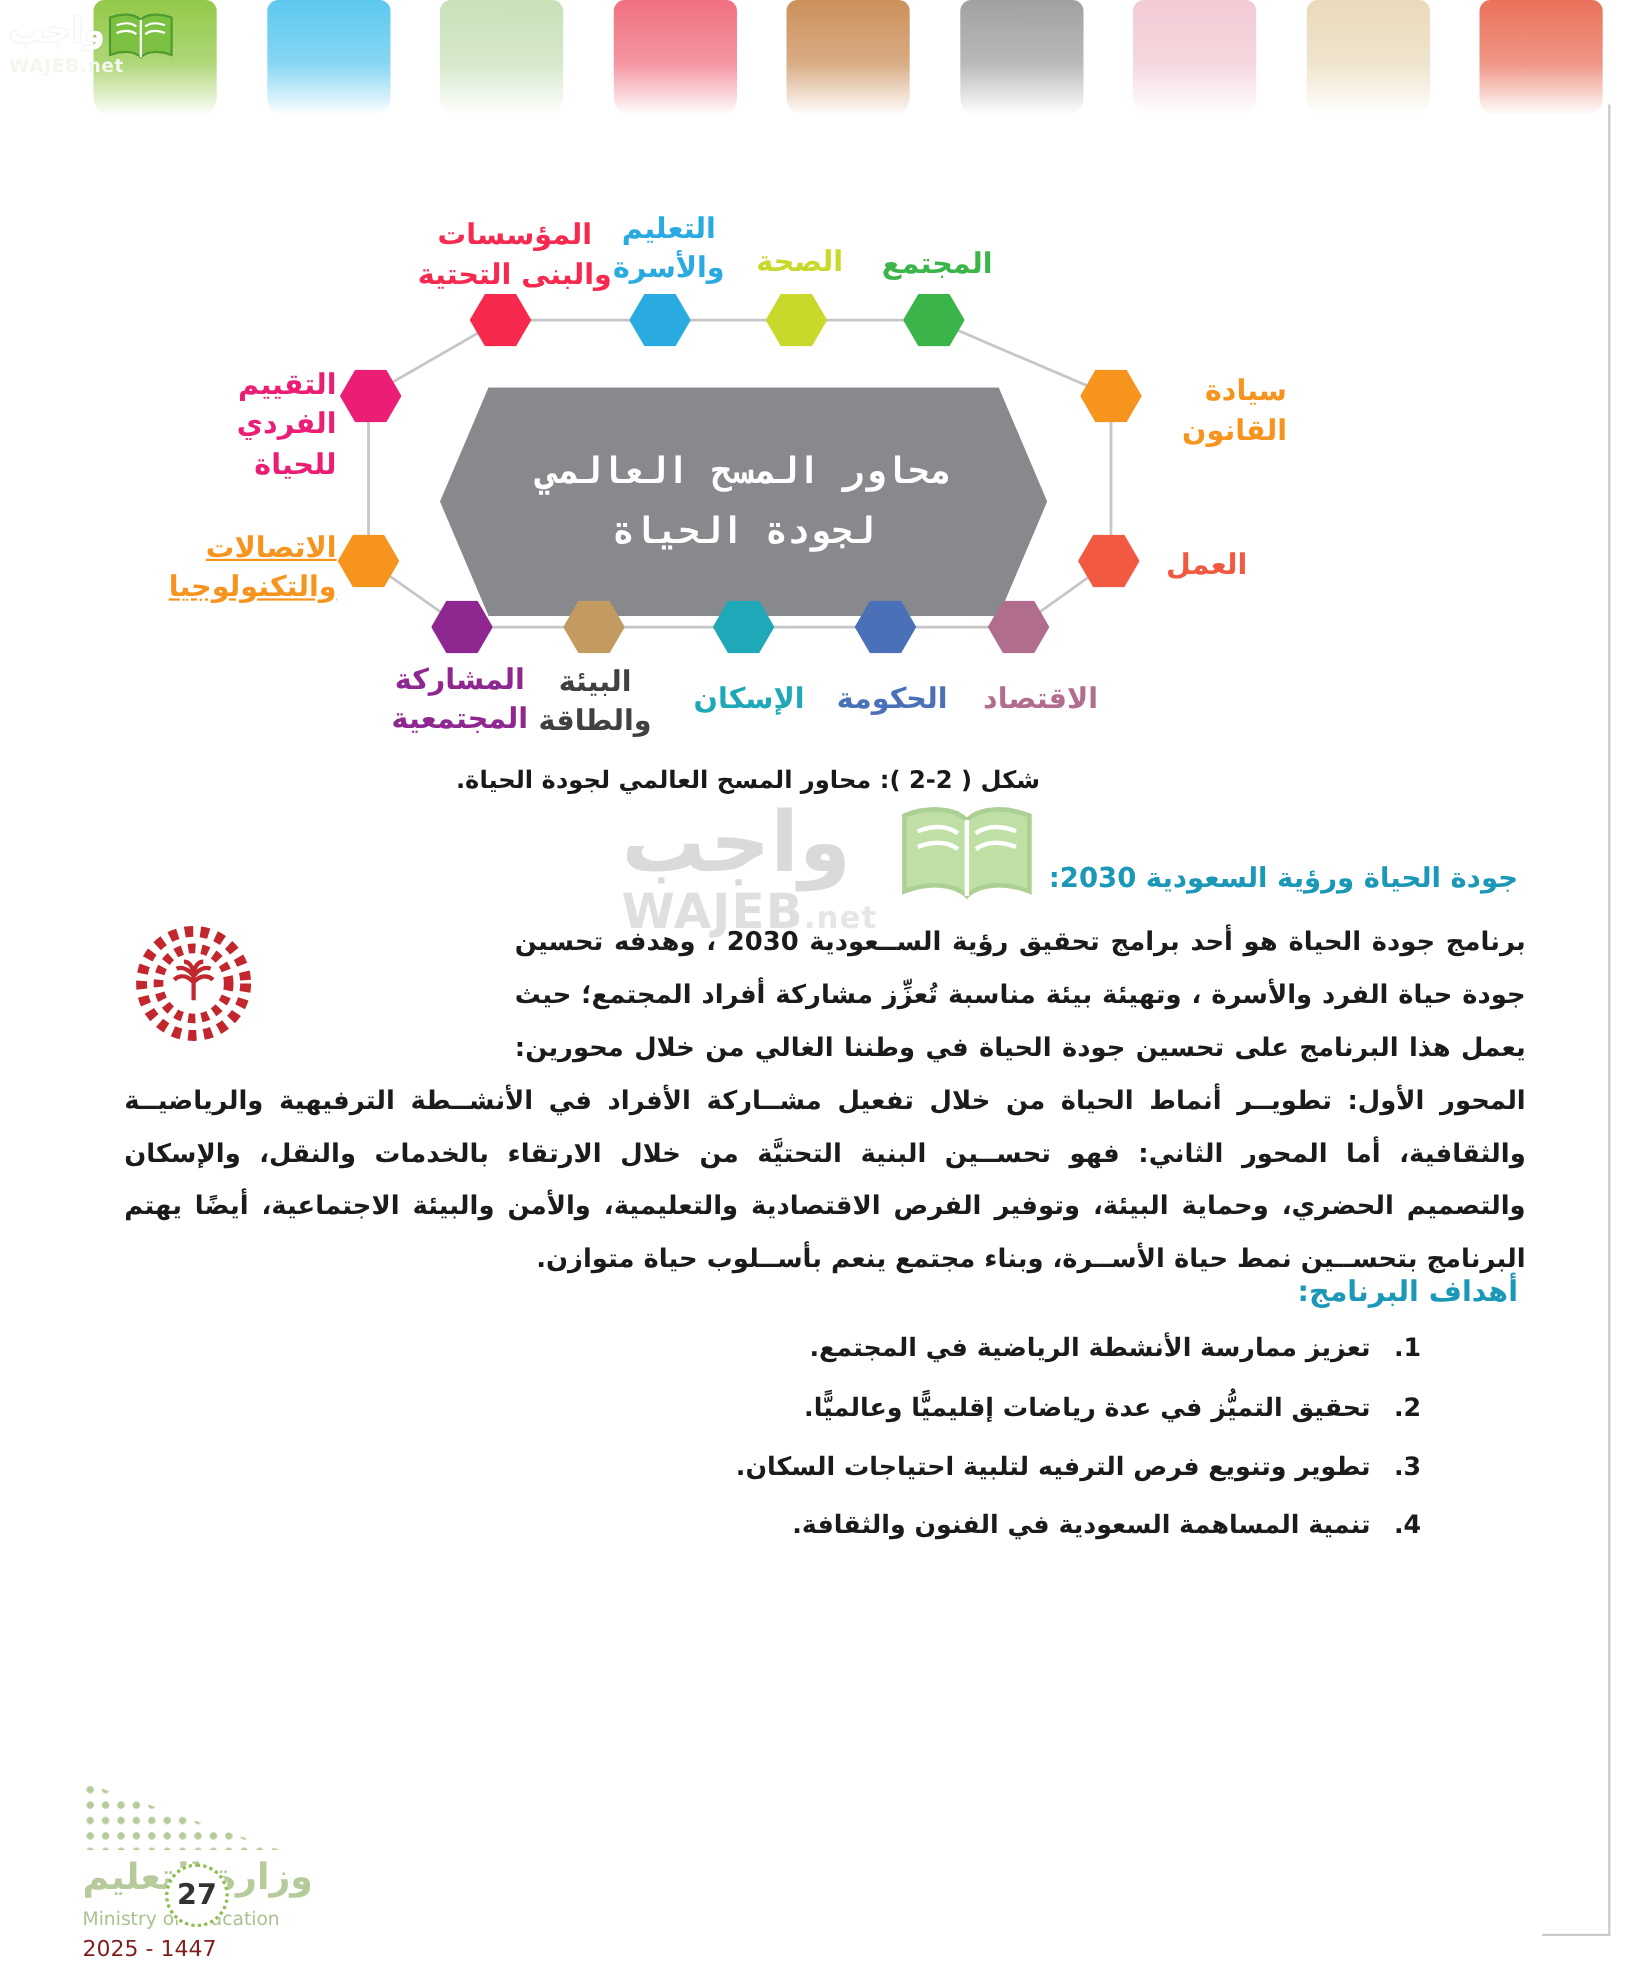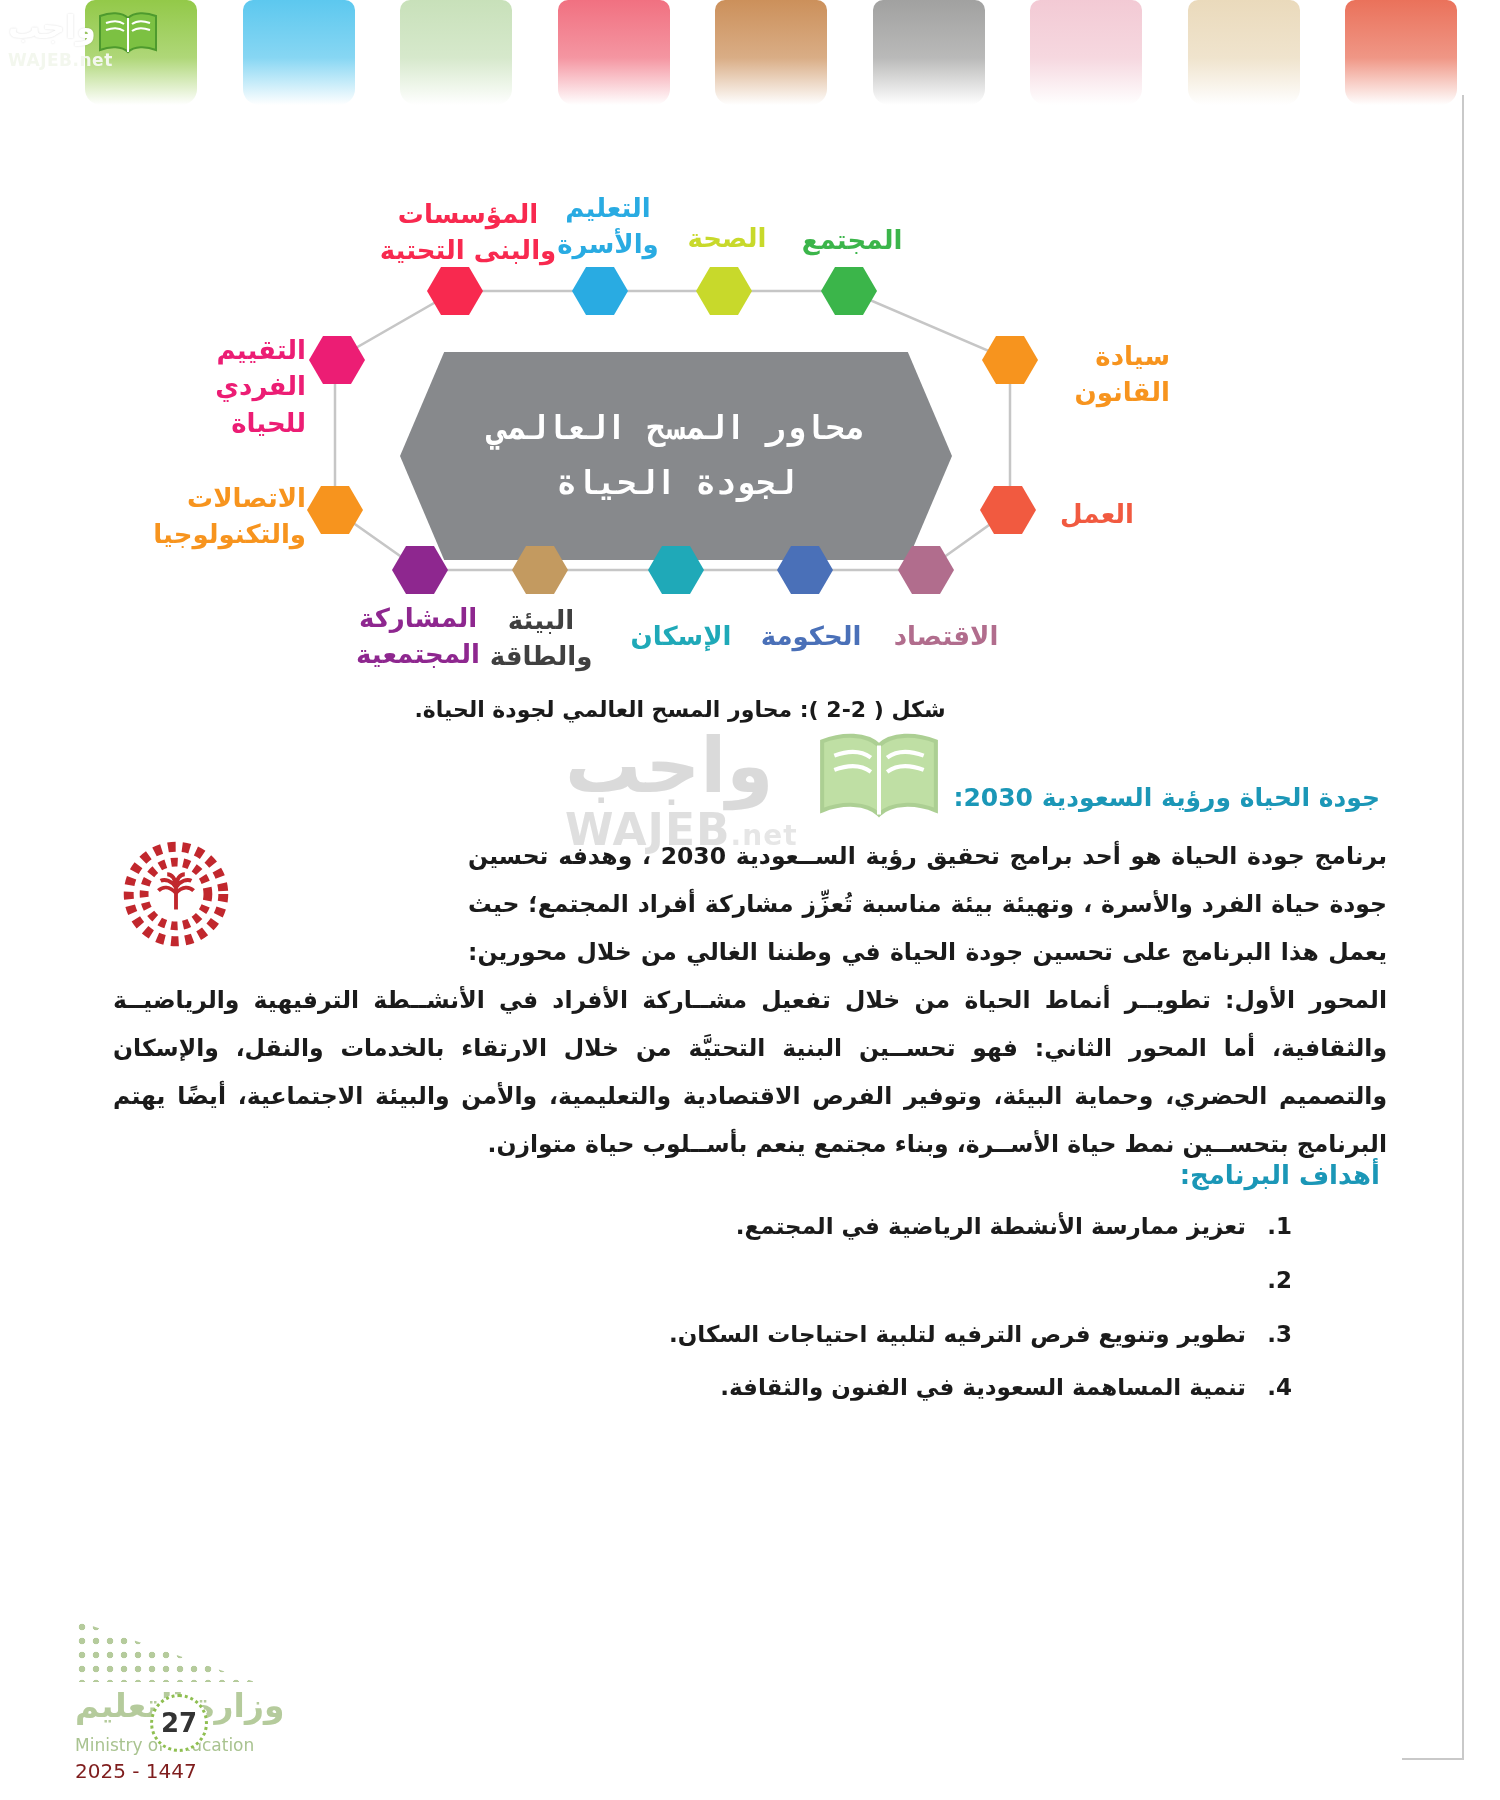--- a/index.html
+++ b/index.html
@@ -141,21 +141,21 @@
   <div class="node-label l5" style="color: rgb(247, 148, 30);">سيادة
 القانون</div>
   <div class="node-label l6" style="color: rgb(241, 90, 64);">العمل</div>
   <div class="node-label l7" style="color: rgb(177, 109, 141);">الاقتصاد</div>
   <div class="node-label l8" style="color: rgb(74, 112, 184);">الحكومة</div>
   <div class="node-label l9" style="color: rgb(31, 169, 184);">الإسكان</div>
   <div class="node-label l10" style="color: #404040;">البيئة
 والطاقة</div>
   <div class="node-label l11" style="color: rgb(142, 39, 143);">المشاركة
 المجتمعية</div>
-  <div class="node-label l12" style="color: rgb(247, 148, 30);">الاتصالات
+  <div class="node-label l12" style="color: rgb(247, 148, 30); text-decoration: underline;">الاتصالات
 والتكنولوجيا</div>
   <div class="node-label l13" style="color: rgb(236, 29, 116);">التقييم الفردي
 للحياة</div>
 
   <div class="caption">
     <span>شكل ( 2-2 ):</span><span> محاور المسح العالمي لجودة الحياة.</span>
   </div>
 
   <div class="watermark">
     <div class="wm-txt">
@@ -187,20 +187,21 @@
   </div>
 
   <div class="objectives-heading" style="color: rgb(27, 151, 183);">أهداف البرنامج:</div>
   <ol class="objectives">
     <li>
         <span class="num">1.</span>
         <span>تعزيز ممارسة الأنشطة الرياضية في المجتمع.</span>
       </li>
     <li>
         <span class="num">2.</span>
+        <span>تحقيق التميُّز في عدة رياضات إقليميًّا وعالميًّا.</span>
       </li>
     <li>
         <span class="num">3.</span>
         <span>تطوير وتنويع فرص الترفيه لتلبية احتياجات السكان.</span>
       </li>
     <li>
         <span class="num">4.</span>
         <span>تنمية المساهمة السعودية في الفنون والثقافة.</span>
       </li>
   </ol>

